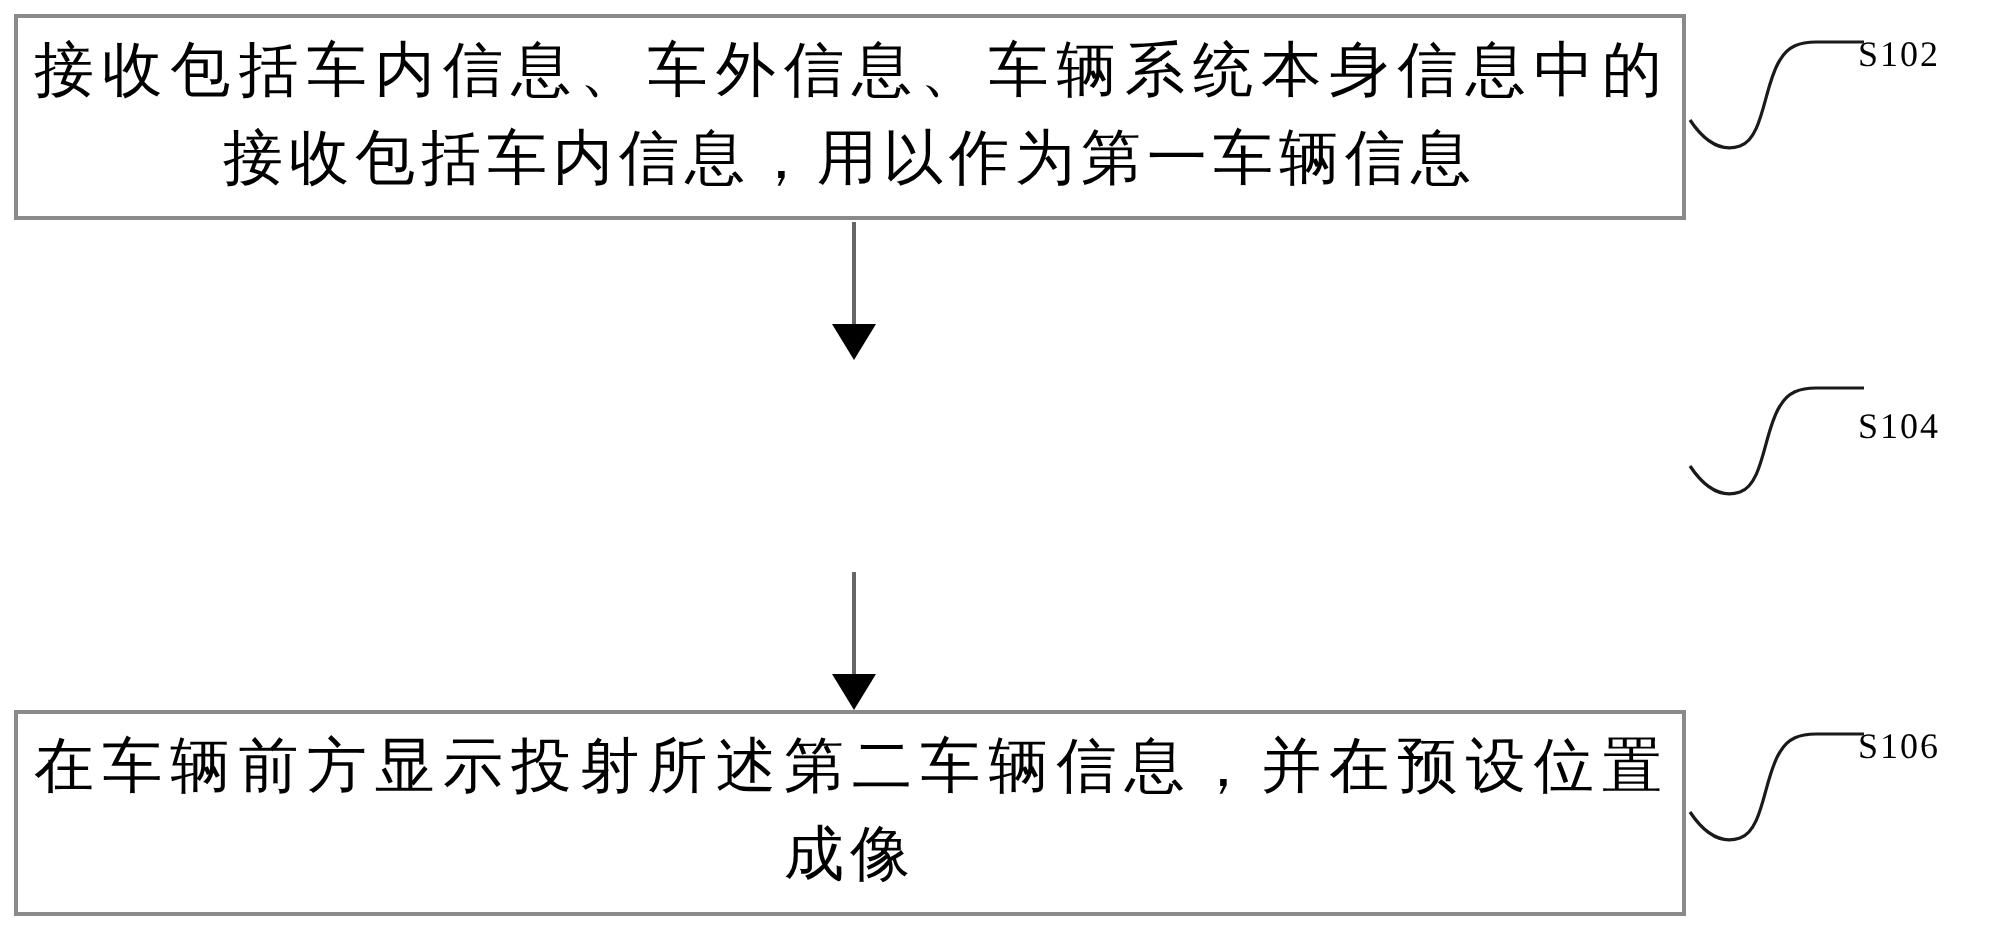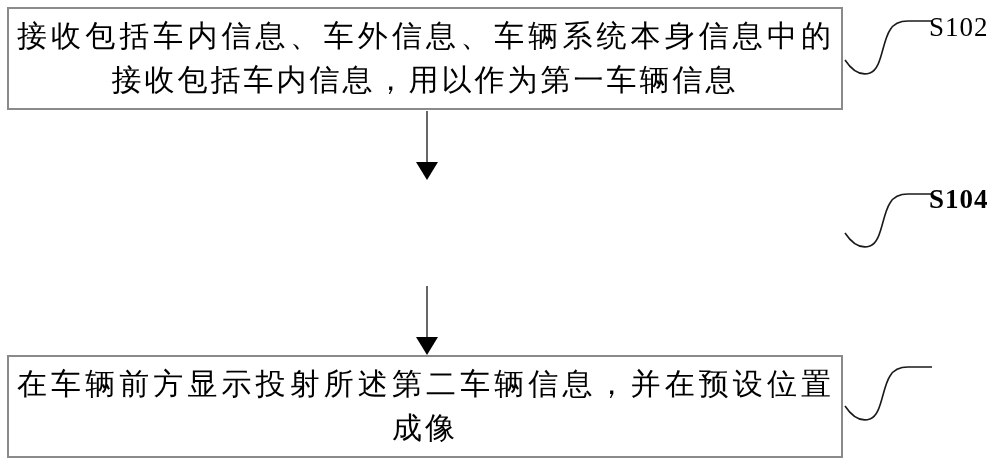--- a/index.html
+++ b/index.html
@@ -62,21 +62,21 @@
   .connector path{
     stroke:var(--connector);
     stroke-width:1.6;
     fill:none;
   }
   .step-label{
     position:absolute;
     left:929px;
     width:68px;
     color:var(--text);
-    font-size:27px;
+    font-size:18px;
     line-height:30px;
     letter-spacing:1px;
     white-space:nowrap;
   }
 </style>
 </head>
 <body>
 
 <div class="page">
 
@@ -90,28 +90,29 @@
   <div class="step-label" style="top:12px;">S102</div>
 
   <svg class="v-arrow" style="top:111px;" viewBox="0 0 26 70">
     <line x1="13" y1="0" x2="13" y2="53"></line>
     <polygon points="2,51 24,51 13,69"></polygon>
   </svg>
 
   <svg class="connector" style="top:187px;" viewBox="0 0 90 64">
     <path d="M 1 46 C 9 58, 17 62, 26 59 C 38 55, 38 28, 46 16 C 50 9, 56 7, 64 7 L 88 7"></path>
   </svg>
-  <div class="step-label" style="top:184px;font-weight:bold;">S104</div>
+  <div class="step-label" style="top:198px;">S104</div>
 
   <svg class="v-arrow" style="top:286px;" viewBox="0 0 26 70">
     <line x1="13" y1="0" x2="13" y2="53"></line>
     <polygon points="2,51 24,51 13,69"></polygon>
   </svg>
 
   <div class="flow-box" style="top:355px;">
     <div class="box-line-justify">在车辆前方显示投射所述第二车辆信息，并在预设位置</div>
     <div class="box-line-center">成像</div>
   </div>
   <svg class="connector" style="top:360px;" viewBox="0 0 90 64">
     <path d="M 1 46 C 9 58, 17 62, 26 59 C 38 55, 38 28, 46 16 C 50 9, 56 7, 64 7 L 88 7"></path>
   </svg>
+  <div class="step-label" style="top:358px;">S106</div>
 
 </div>
 
 </body></html>

